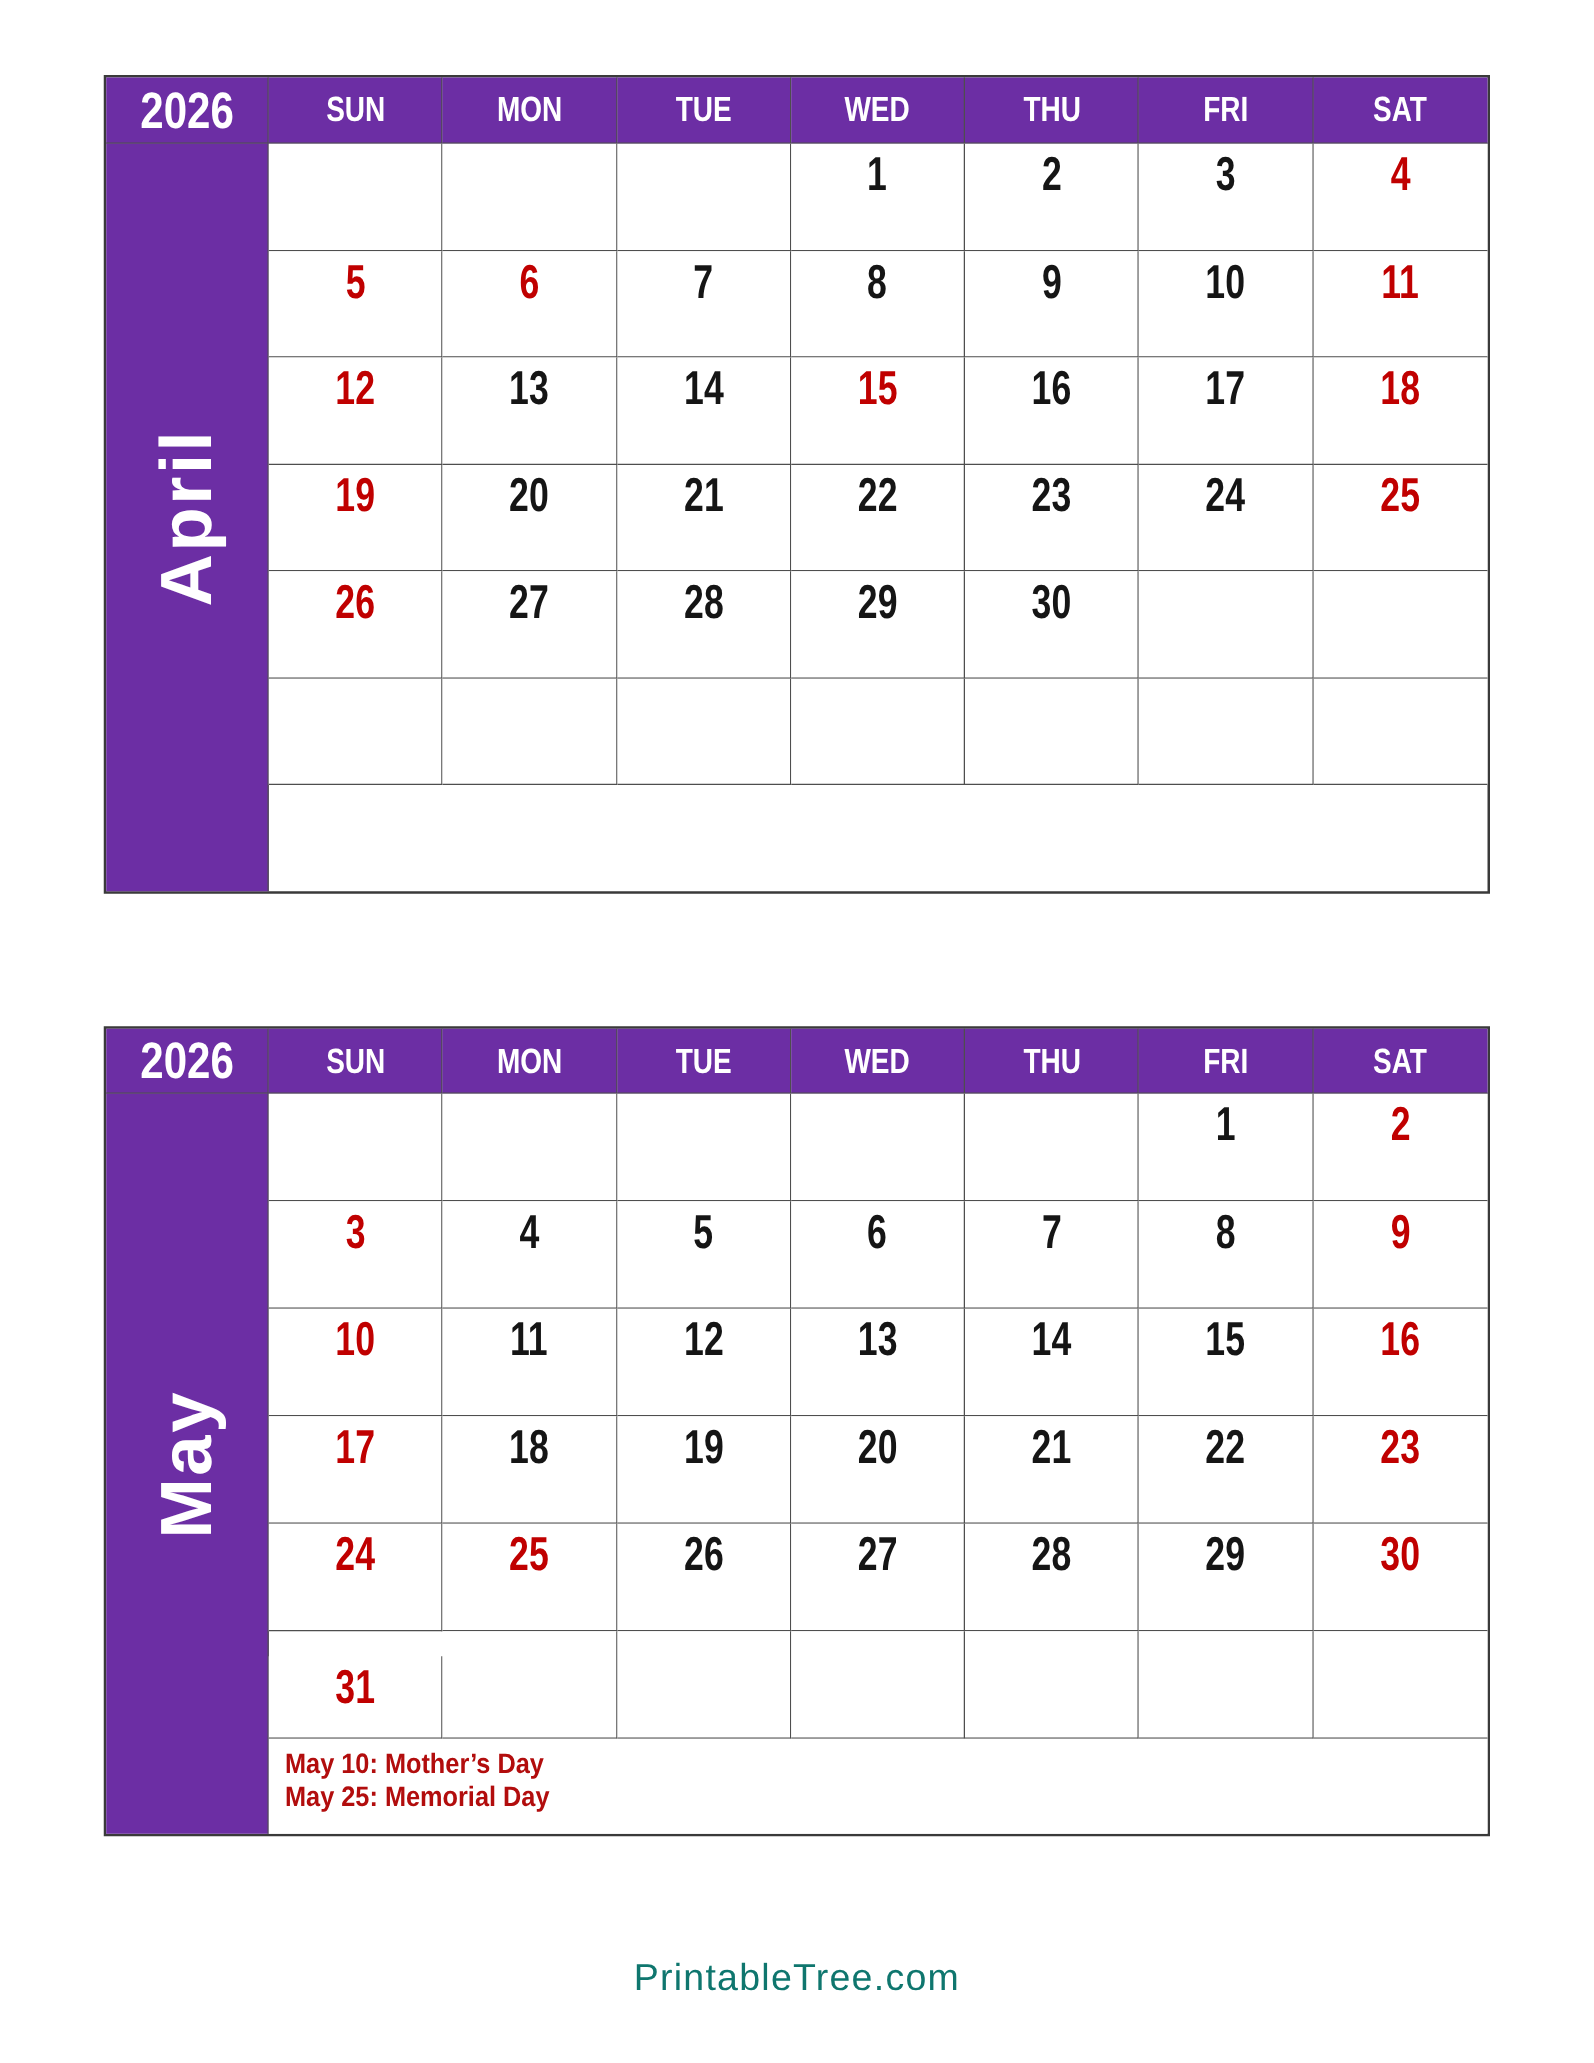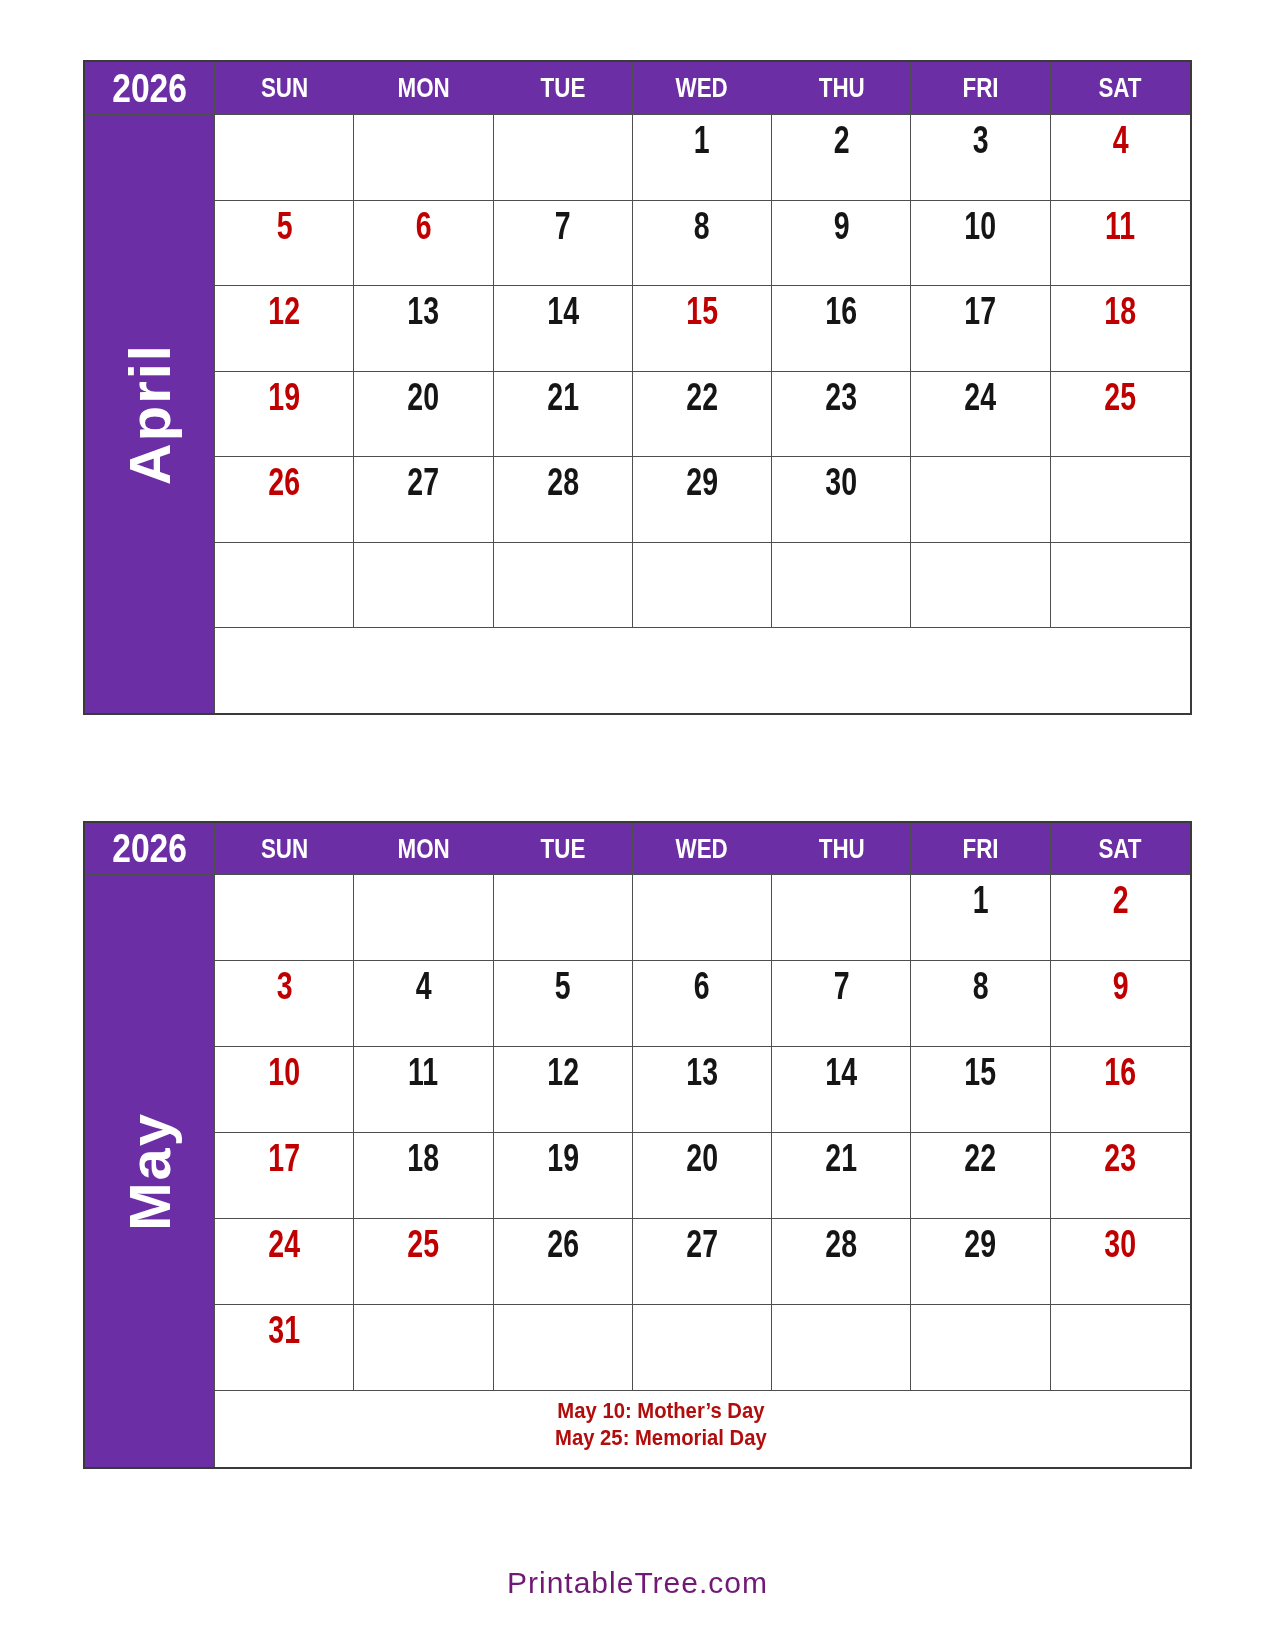--- a/index.html
+++ b/index.html
@@ -52,21 +52,21 @@
   .holidays{
     grid-column:2 / span 7;background:#fff;
     padding:7px 0 0 13px;box-sizing:border-box;
   }
   .holiday-line{
     color:#b20d0d;font-weight:bold;font-size:22.5px;line-height:26.5px;
     white-space:pre-wrap;transform:scaleX(0.9);transform-origin:left center;
   }
   .site-footer{
     position:absolute;left:0;right:0;top:1566px;text-align:center;
-    font-size:30px;color:#701a75;letter-spacing:1px;font-weight:normal;
+    font-size:30px;color:#0f766e;letter-spacing:1px;font-weight:normal;
   }
 </style>
 </head>
 <body style="--purple: #6c2ea4; --red: #c00000;">
 
 <div class="cal cal-0">
     <div class="cell year-cell" style="grid-area: 1 / 1;">
       <span class="year-label">2026</span>
     </div>
     <div class="cell wd-cell" style="grid-area: 1 / 2;">
@@ -192,26 +192,26 @@
     <div class="cell day-cell" style="grid-area: 5 / 6;"><span class="num">21</span></div>
     <div class="cell day-cell" style="grid-area: 5 / 7;"><span class="num">22</span></div>
     <div class="cell day-cell no-r" style="grid-area: 5 / 8;"><span class="num red">23</span></div>
     <div class="cell day-cell" style="grid-area: 6 / 2;"><span class="num red">24</span></div>
     <div class="cell day-cell" style="grid-area: 6 / 3;"><span class="num red">25</span></div>
     <div class="cell day-cell" style="grid-area: 6 / 4;"><span class="num">26</span></div>
     <div class="cell day-cell" style="grid-area: 6 / 5;"><span class="num">27</span></div>
     <div class="cell day-cell" style="grid-area: 6 / 6;"><span class="num">28</span></div>
     <div class="cell day-cell" style="grid-area: 6 / 7;"><span class="num">29</span></div>
     <div class="cell day-cell no-r" style="grid-area: 6 / 8;"><span class="num red">30</span></div>
-    <div class="cell day-cell" style="grid-area: 7 / 2;"><span class="num red">31</span></div>
+    <div class="cell day-cell" style="grid-area: 7 / 2; margin-top: 20px;"><span class="num red">31</span></div>
     <div class="cell day-cell" style="grid-area: 7 / 3;"></div>
     <div class="cell day-cell" style="grid-area: 7 / 4;"></div>
     <div class="cell day-cell" style="grid-area: 7 / 5;"></div>
     <div class="cell day-cell" style="grid-area: 7 / 6;"></div>
     <div class="cell day-cell" style="grid-area: 7 / 7;"></div>
     <div class="cell day-cell no-r" style="grid-area: 7 / 8;"></div>
-    <div class="holidays" style="grid-row: 8; text-align: center;">
+    <div class="holidays" style="grid-row: 8;">
       <div class="holiday-line">May 10: Mother’s Day</div>
       <div class="holiday-line">May 25: Memorial Day</div>
     </div>
   </div>
 
 <div class="site-footer">PrintableTree.com</div>
 
 </body></html>

